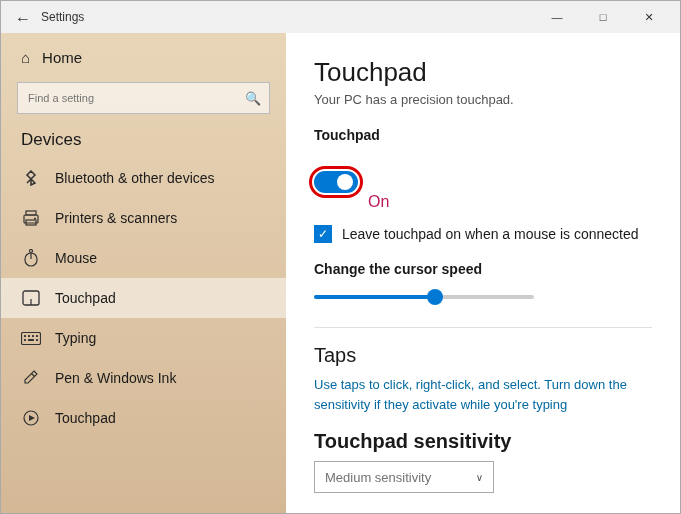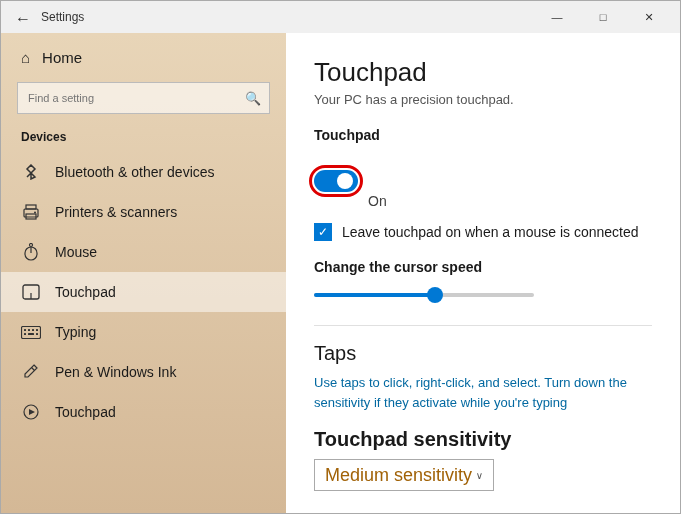--- a/index.html
+++ b/index.html
@@ -111,22 +111,22 @@
       position: absolute;
       right: 8px;
       top: 50%;
       transform: translateY(-50%);
       color: #666;
       font-size: 13px;
     }
 
     .sidebar-section-title {
       padding: 4px 20px 8px 20px;
-      font-size: 12px;
-      font-weight: 700;
+      font-size: 17px;
+      font-weight: 400;
       color: #1a1a1a;
     }
 
     .sidebar-item {
       display: flex;
       align-items: center;
       padding: 10px 20px;
       gap: 14px;
       color: #1a1a1a;
       font-size: 14px;
@@ -207,22 +207,22 @@
       height: 16px;
       background: #fff;
       border-radius: 50%;
       position: absolute;
       top: 1px;
       right: 3px;
       transition: left 0.15s;
     }
 
     .toggle-label {
-      font-size: 14px;
-      color: #404040;
+      font-size: 16px;
+      color: #be185d;
       margin-top: 40px;
     }
 
     
     .checkbox-row {
       display: flex;
       align-items: center;
       gap: 10px;
       margin-bottom: 18px;
     }
@@ -327,22 +327,22 @@
       justify-content: space-between;
       width: 180px;
       height: 32px;
       border: 1px solid #aaa;
       padding: 0 10px;
       cursor: pointer;
       background: #fff;
     }
 
     .dropdown-value {
-      font-size: 18px;
-      color: #a16207;
+      font-size: 13px;
+      color: #737373;
     }
 
     .dropdown-arrow {
       font-size: 10px;
       color: #555;
     }
 
     
     .divider {
       border: none;

